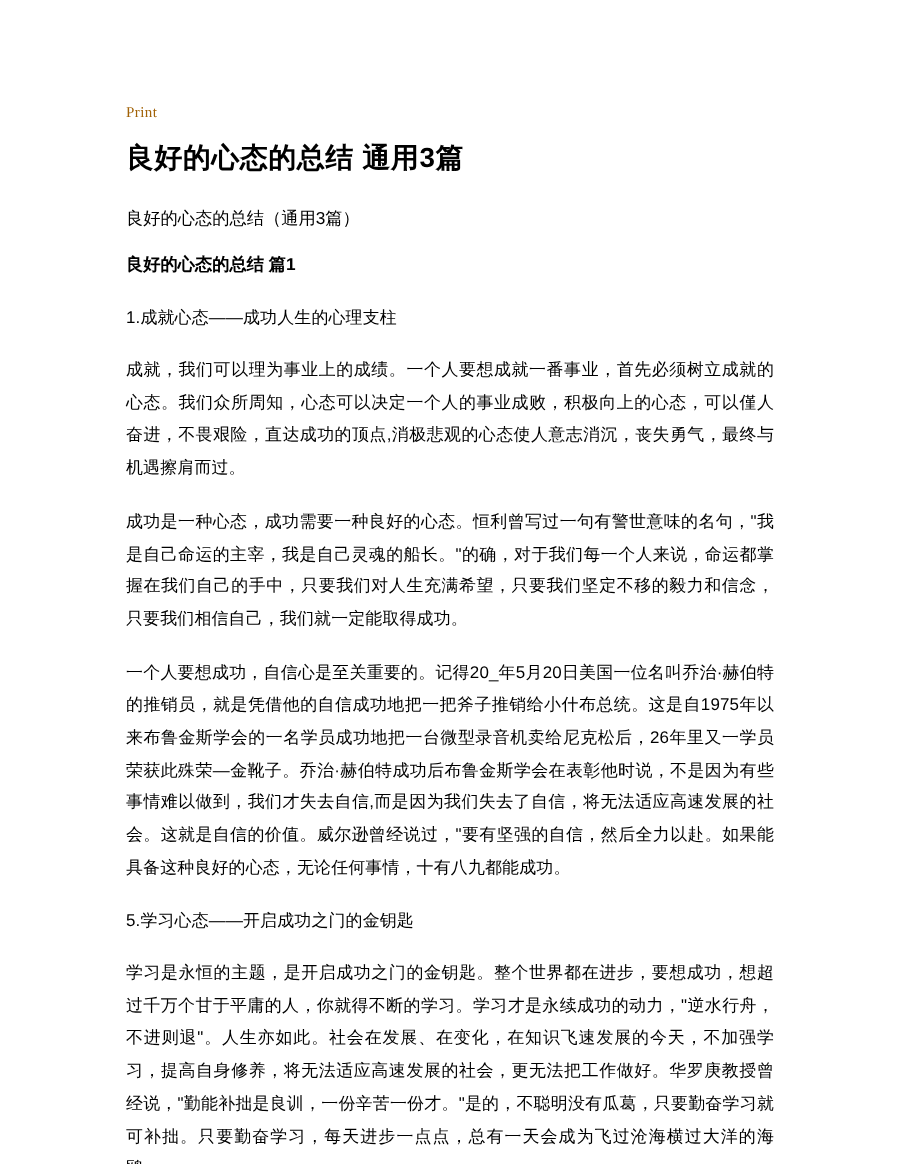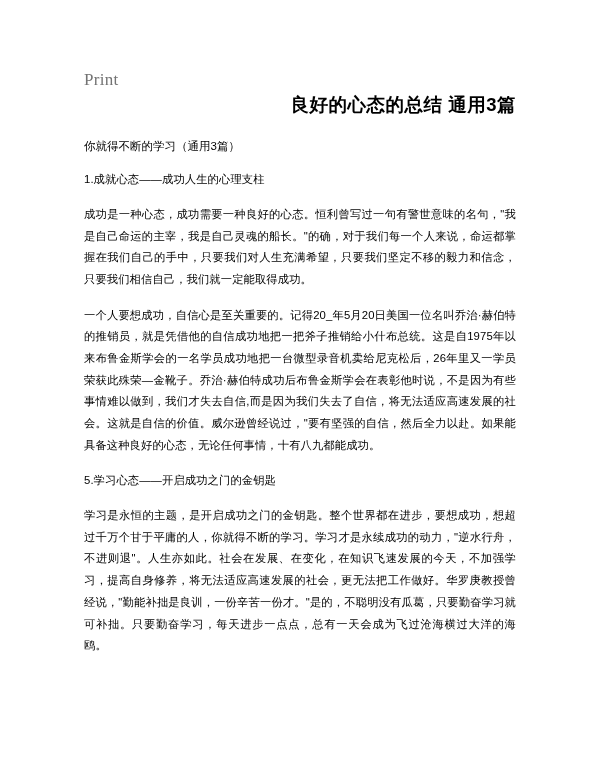--- a/index.html
+++ b/index.html
@@ -19,36 +19,36 @@
     width: 600px;
     height: 776px;
     box-sizing: border-box;
     padding: 0;
   }
   .print-link {
     position: absolute;
     top: 70px;
     left: 84px;
     font-family: "Liberation Serif", serif;
-    font-size: 17px;
-    color: #737373;
+    font-size: 10px;
+    color: #a16207;
     text-decoration: none;
     letter-spacing: 0.3px;
   }
   .content {
     position: absolute;
     top: 92px;
     left: 84px;
     width: 432px;
   }
   .doc-title {
     font-family: "Liberation Sans", sans-serif;
     font-size: 18.5px;
     font-weight: bold;
-    text-align: right;
+    text-align: left;
     margin: 0 0 20px 0;
     letter-spacing: 0.5px;
     line-height: 1.4;
   }
   .subtitle {
     font-family: "Liberation Sans", sans-serif;
     font-size: 11.5px;
     margin: 0 0 14px 0;
     line-height: 1.5;
   }
@@ -76,23 +76,25 @@
 <body>
 
 <div class="page">
 
   <a class="print-link" href="#">Print</a>
 
   <div class="content">
 
     <h1 class="doc-title">良好的心态的总结  通用3篇</h1>
 
-    <div class="subtitle">你就得不断的学习（通用3篇）</div>
+    <div class="subtitle">良好的心态的总结（通用3篇）</div>
 
+    <div class="section-heading">良好的心态的总结 篇1</div>
 
     <p class="para sub-head">1.成就心态——成功人生的心理支柱</p>
+    <p class="para">成就，我们可以理为事业上的成绩。一个人要想成就一番事业，首先必须树立成就的心态。我们众所周知，心态可以决定一个人的事业成败，积极向上的心态，可以僅人奋进，不畏艰险，直达成功的顶点,消极悲观的心态使人意志消沉，丧失勇气，最终与机遇擦肩而过。</p>
     <p class="para">成功是一种心态，成功需要一种良好的心态。恒利曾写过一句有警世意味的名句，"我是自己命运的主宰，我是自己灵魂的船长。"的确，对于我们每一个人来说，命运都掌握在我们自己的手中，只要我们对人生充满希望，只要我们坚定不移的毅力和信念，只要我们相信自己，我们就一定能取得成功。</p>
     <p class="para">一个人要想成功，自信心是至关重要的。记得20_年5月20日美国一位名叫乔治·赫伯特的推销员，就是凭借他的自信成功地把一把斧子推销给小什布总统。这是自1975年以来布鲁金斯学会的一名学员成功地把一台微型录音机卖给尼克松后，26年里又一学员荣获此殊荣—金靴子。乔治·赫伯特成功后布鲁金斯学会在表彰他时说，不是因为有些事情难以做到，我们才失去自信,而是因为我们失去了自信，将无法适应高速发展的社会。这就是自信的价值。威尔逊曾经说过，"要有坚强的自信，然后全力以赴。如果能具备这种良好的心态，无论任何事情，十有八九都能成功。</p>
     <p class="para sub-head">5.学习心态——开启成功之门的金钥匙</p>
     <p class="para">学习是永恒的主题，是开启成功之门的金钥匙。整个世界都在进步，要想成功，想超过千万个甘于平庸的人，你就得不断的学习。学习才是永续成功的动力，"逆水行舟，不进则退"。人生亦如此。社会在发展、在变化，在知识飞速发展的今天，不加强学习，提高自身修养，将无法适应高速发展的社会，更无法把工作做好。华罗庚教授曾经说，"勤能补拙是良训，一份辛苦一份才。"是的，不聪明没有瓜葛，只要勤奋学习就可补拙。只要勤奋学习，每天进步一点点，总有一天会成为飞过沧海横过大洋的海鸥。</p>
 
   </div>
 </div>
 
 </body></html>

